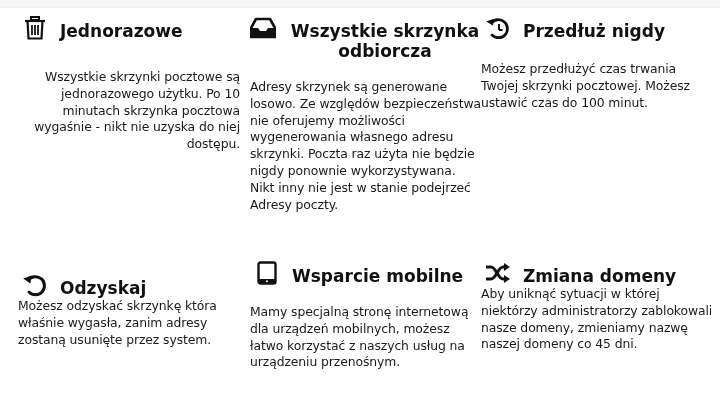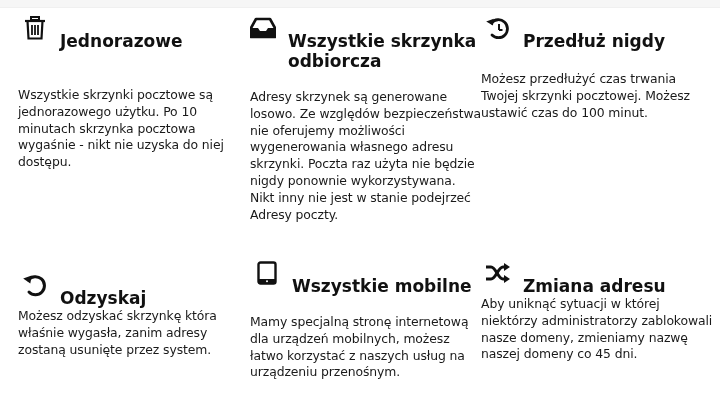--- a/index.html
+++ b/index.html
@@ -41,32 +41,33 @@
       align-items: center;
       justify-content: center;
     }
     .feature .icon svg { display: block; }
     .feature .title {
       font-family: "DejaVu Sans", sans-serif;
       font-weight: bold;
       font-size: 17px;
       line-height: 20px;
       color: #111111;
-      margin-top: 16px;
+      margin-top: 6px;
+      text-align: center;
     }
     .feature .body {
       font-family: "DejaVu Sans", sans-serif;
       font-size: 12.4px;
       line-height: 16.8px;
       color: #1a1a1a;
       margin-top: 0;
       letter-spacing: -0.1px;
     }
     #f1 { left: 22px; top: 15px; width: 222px; }
-    #f1 .body { margin-left: -4px; margin-top: 36px; width: 222px; }
+    #f1 .body { margin-left: -4px; margin-top: 28px; width: 222px; text-align: right; }
     #f2 { left: 250px; top: 15px; width: 232px; }
     #f2 .body { margin-top: 18px; width: 232px; }
     #f3 { left: 485px; top: 15px; width: 232px; }
     #f3 .body { margin-left: -4px; margin-top: 20px; width: 232px; }
     #f4 { left: 22px; top: 272px; width: 225px; }
     #f4 .body { margin-left: -4px; width: 225px; }
     #f5 { left: 254px; top: 260px; width: 232px; }
     #f5 .body { margin-left: -4px; margin-top: 18px; width: 232px; }
     #f6 { left: 485px; top: 260px; width: 235px; }
     #f6 .body { margin-left: -4px; width: 235px; }
@@ -138,33 +139,33 @@
 
   <div class="feature" id="f5">
     <div class="head">
       <span class="icon">
         <svg width="20" height="24" viewBox="0 0 20 24">
           <rect x="1.5" y="1.5" width="17" height="21" rx="2" fill="none" stroke="#111" stroke-width="2.4"></rect>
           <rect x="1.5" y="18" width="17" height="4.5" fill="#111"></rect>
           <circle cx="10" cy="20.2" r="1" fill="#ffffff"></circle>
         </svg>
       </span>
-      <span class="title">Wszystkie mobilne</span>
+      <span class="title">Wsparcie mobilne</span>
     </div>
     <div class="body">Mamy specjalną stronę internetową dla urządzeń mobilnych, możesz łatwo korzystać z naszych usług na urządzeniu przenośnym.</div>
   </div>
 
   <div class="feature" id="f6">
     <div class="head">
       <span class="icon">
         <svg width="26" height="22" viewBox="0 0 26 22">
           <path d="M1 5 L6 5 C11 5 13 17 18 17 L21 17" fill="none" stroke="#111" stroke-width="3"></path>
           <path d="M1 17 L6 17 C11 17 13 5 18 5 L21 5" fill="none" stroke="#111" stroke-width="3"></path>
           <path d="M19 1 L25 5 L19 9 Z" fill="#111"></path>
           <path d="M19 13 L25 17 L19 21 Z" fill="#111"></path>
         </svg>
       </span>
-      <span class="title">Zmiana adresu</span>
+      <span class="title">Zmiana domeny</span>
     </div>
     <div class="body">Aby uniknąć sytuacji w której niektórzy administratorzy zablokowali nasze domeny, zmieniamy nazwę naszej domeny co 45 dni.</div>
   </div>
 
 </div>
 
 </body></html>

